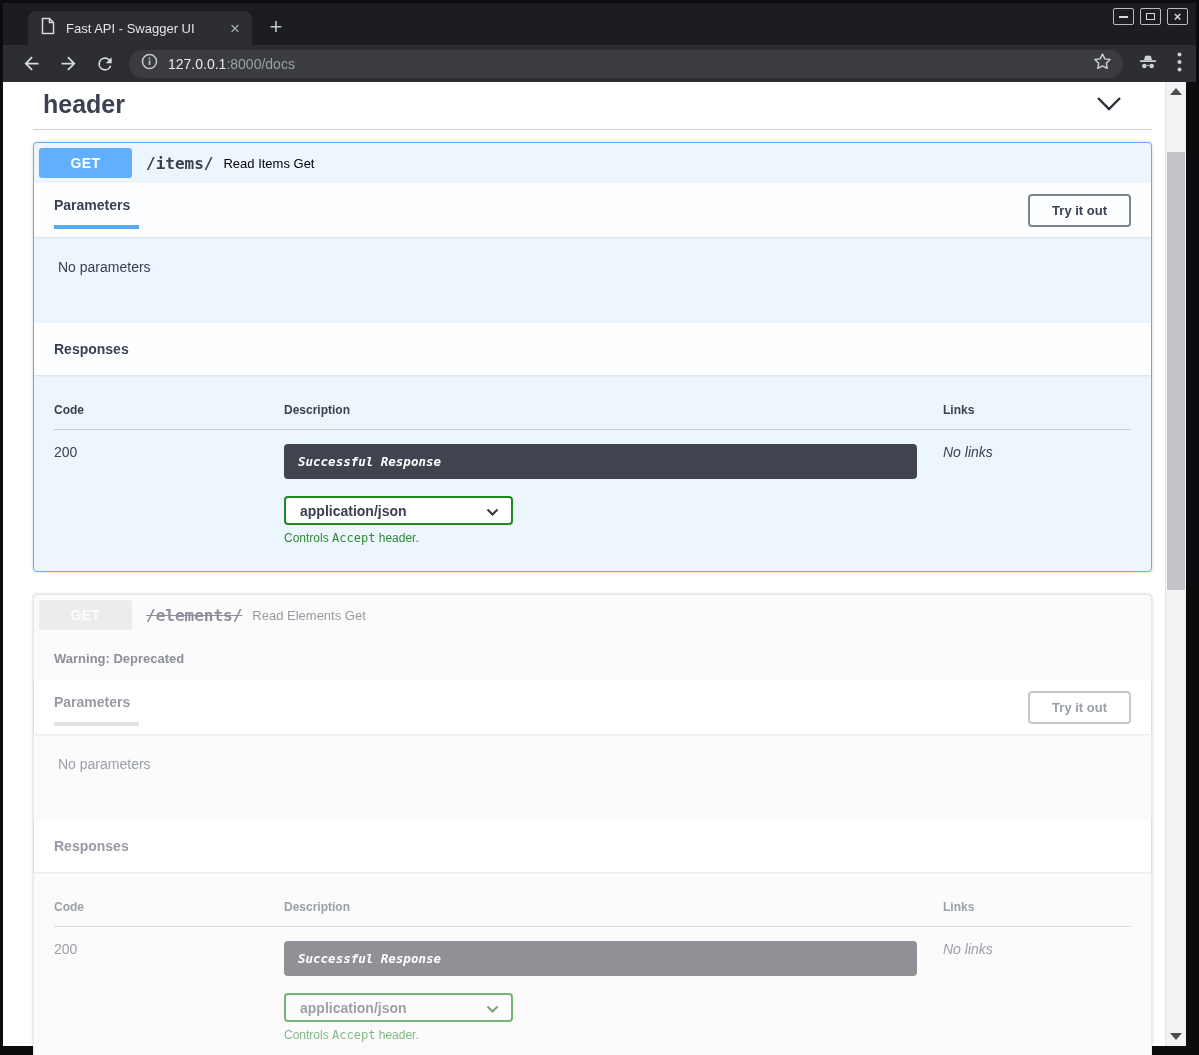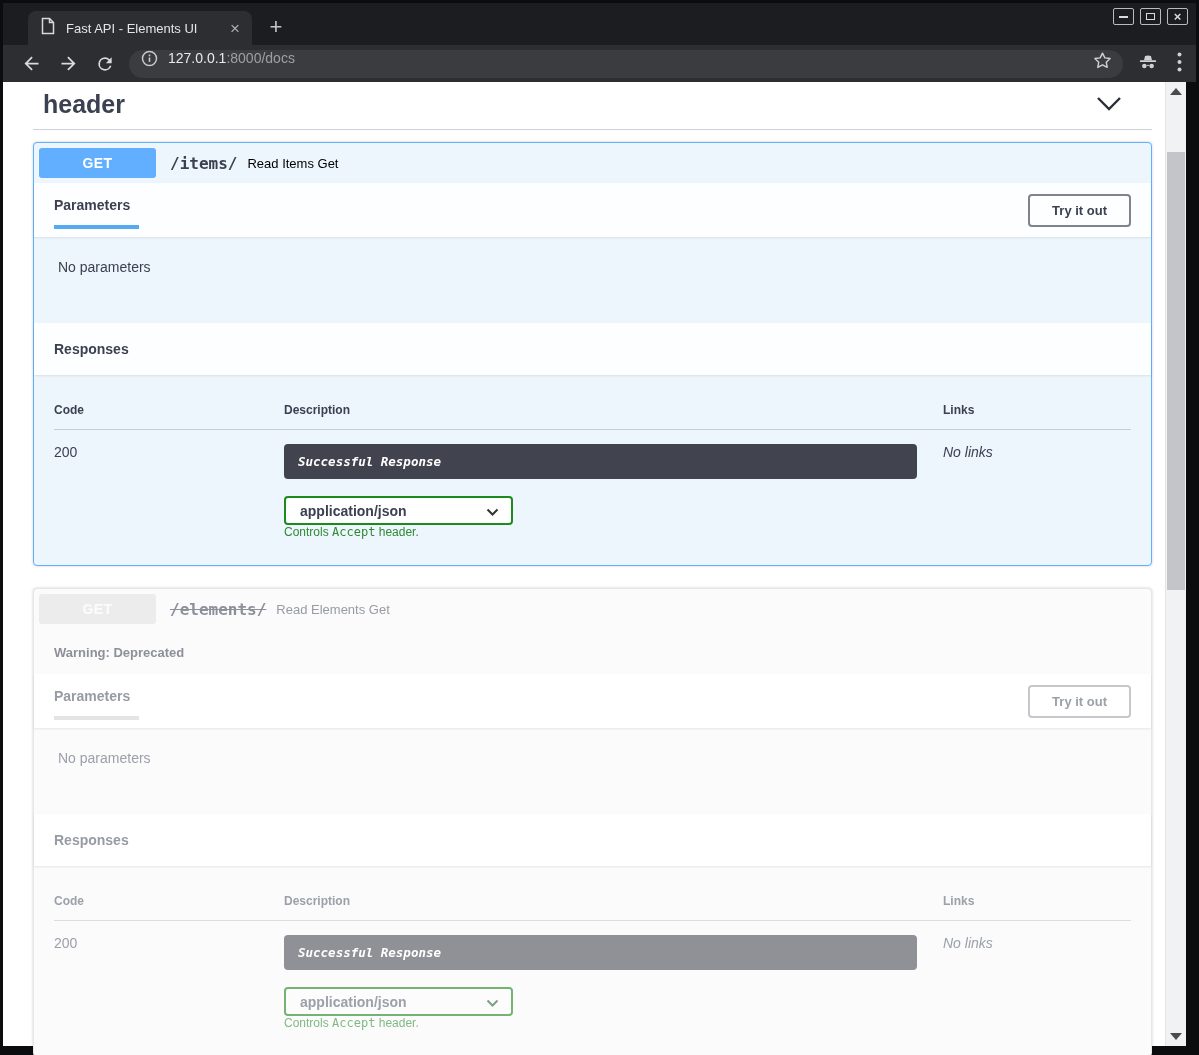--- a/index.html
+++ b/index.html
@@ -27,21 +27,21 @@
   .win-btn .max-glyph { width:9px; height:7px; border:1.5px solid #d9dbdd; display:block; }
   .win-btn.close-btn { font-size:13px; font-weight:700; }
 
   .toolbar {
     position:absolute; top:45px; left:3px; right:3px; height:37px; background:#2d2e31;
     display:flex; align-items:center; padding:0 10px;
   }
   .nav-icon { margin:0 8px; display:flex; align-items:center; }
   .url-pill {
     flex:1; height:28px; margin:0 14px 0 6px; background:#3b3c40; border-radius:14px;
-    display:flex; padding:0 10px 0 12px;
+    display:flex; align-items:center; padding:0 10px 0 12px;
   }
   .url-text { font-size:14px; margin-left:10px; flex:1; white-space:nowrap; }
   .url-host { color:#e8eaed; }
   .url-rest { color:#9aa0a6; }
   .toolbar-right { display:flex; align-items:center; gap:18px; margin-right:4px; }
 
   
   .viewport { position:absolute; top:82px; left:3px; right:13px; bottom:9px; background:#ffffff; }
   .scrollbar { position:absolute; top:0; right:0; bottom:0; width:21px; background:#f1f2f3; border-left:1px solid #e3e4e6; }
   .sb-up { position:absolute; top:6px; left:4px; width:0; height:0;
@@ -56,21 +56,21 @@
   .collapse-btn { background:none; border:none; padding:0 30px 0 0; cursor:pointer; }
   .swagger hr { border:none; border-top:1px solid #cdd1d7; margin:10px 0 12px; }
 
   
   .opblock { border-radius:4px; margin-bottom:22px; box-shadow:0 0 3px rgba(0,0,0,.19); }
   .op-get { border:1px solid #61affe; background:#edf5fd; }
   .op-dep { border:1px solid #e7e7e7; background:#fbfbfb; }
 
   .summary { display:flex; align-items:center; padding:5px; }
   .method {
-    width:117px; text-align:center; padding:7px 0; border-radius:3px;
+    width:93px; text-align:center; padding:7px 0; border-radius:3px;
     font-weight:700; font-size:14px; letter-spacing:.4px;
   }
   .op-get .method { background:#61affe; color:#fff; }
   .op-dep .method { background:#ececec; color:#fcfcfc; }
   .path {
     font-family:"DejaVu Sans Mono", monospace; font-weight:700; font-size:16px;
     color:#3b4151; margin:0 10px 0 14px;text-align:center;
   }
   .op-dep .path { color:#8d9099; text-decoration:line-through; }
   .op-summary-desc { font-size:13px; color:#000000; }
@@ -119,36 +119,36 @@
   }
   .op-dep .resp-box { background:#8f9196; }
 
   .media-select {
     margin-top:17px; width:229px; height:29px; border:2px solid #1c8a1c; border-radius:4px;
     background:#fff; display:flex; align-items:center; justify-content:space-between;
     padding:0 12px 0 14px; font-weight:700; font-size:14px; color:#3b4151; cursor:pointer;
   }
   .op-dep .media-select { border-color:#75b375; color:#9ba0a9; background:#fcfcfc; }
 
-  .accept-note { font-size:12px; color:#2f8a32; }
+  .accept-note { margin-top:6px; font-size:12px; color:#2f8a32; }
   .accept-note code { font-family:"DejaVu Sans Mono", monospace; font-size:12px; }
   .op-dep .accept-note { color:#80ba83; }
 </style>
 </head>
 <body>
 
 <div class="tabbar">
   <div class="tab">
     <span>
       <svg width="16" height="18" viewBox="0 0 16 18">
           <path d="M2.5 1.5h7l4 4v11h-11z" fill="none" stroke="#d6d8db" stroke-width="1.5"></path>
           <path d="M9.5 1.5v4h4" fill="none" stroke="#d6d8db" stroke-width="1.5"></path>
         </svg>
     </span>
-    <span class="tab-title">Fast API - Elements UI</span>
+    <span class="tab-title">Fast API - Swagger UI</span>
     <span class="tab-close">×</span>
   </div>
   <div class="new-tab">+</div>
   <div class="win-controls">
     <div class="win-btn">
         <span class="min-glyph"></span>
       </div>
     <div class="win-btn">
         <span class="max-glyph"></span>
       </div>

